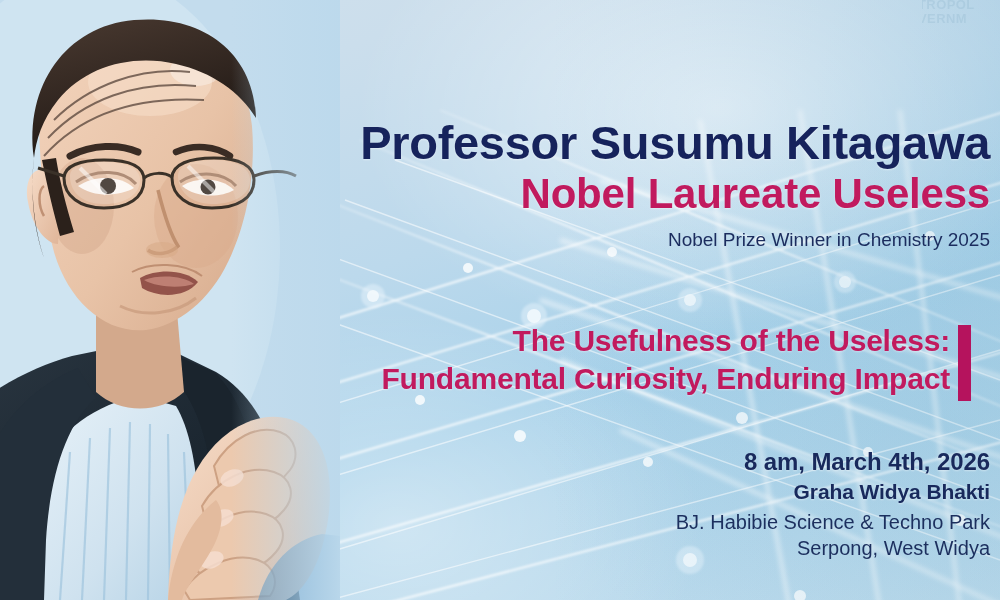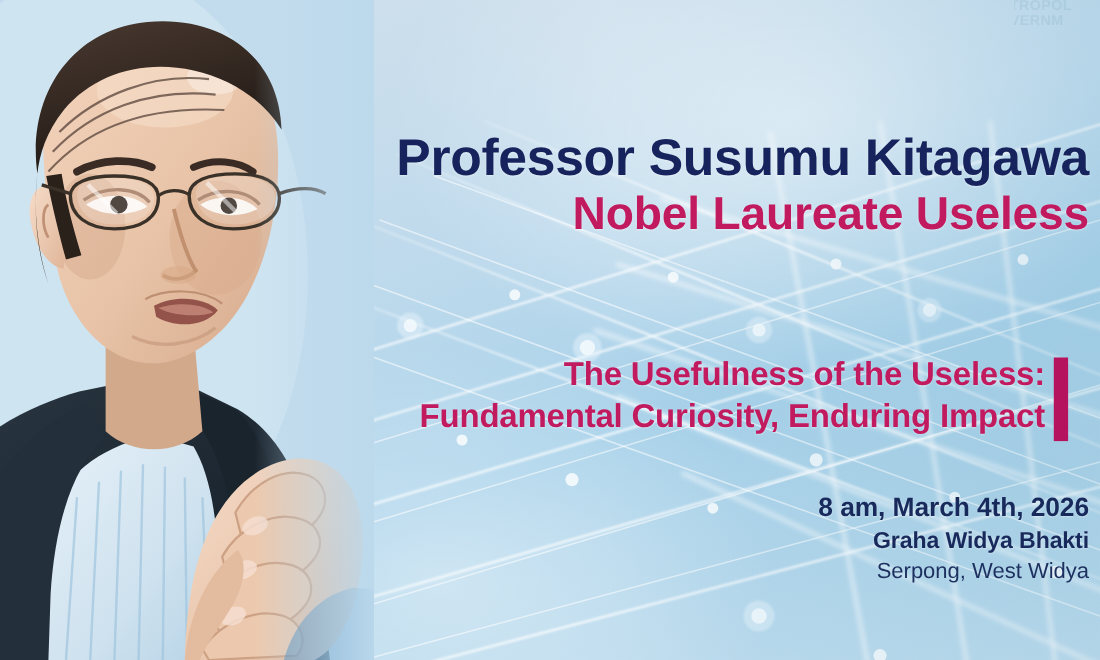--- a/index.html
+++ b/index.html
@@ -388,27 +388,29 @@
         <path d="M258 600 C268 564 292 540 322 534 L340 536 L340 600 Z" fill="#3f83b8" opacity="0.55"></path>
 
         <rect x="0" y="0" width="340" height="600" fill="url(#edgefade)"></rect>
       </g>
     </svg>
   </div>
 
   <div class="headline">
     <div class="line1">Professor Susumu Kitagawa</div>
     <div class="line2">Nobel Laureate Useless</div>
+    <div class="line3">Nobel Prize Winner in Chemistry 2025</div>
   </div>
 
   <div class="lecture">
     <div>The Usefulness of the Useless:</div>
     <div>Fundamental Curiosity, Enduring Impact</div>
   </div>
   <div class="accent-bar"></div>
 
   <div class="details">
     <div class="date">8 am, March 4th, 2026</div>
     <div class="venue">Graha Widya Bhakti</div>
+    <div class="addr1">BJ. Habibie Science &amp; Techno Park</div>
     <div class="addr2">Serpong, West Widya</div>
   </div>
 
 </div>
 
 </body></html>

